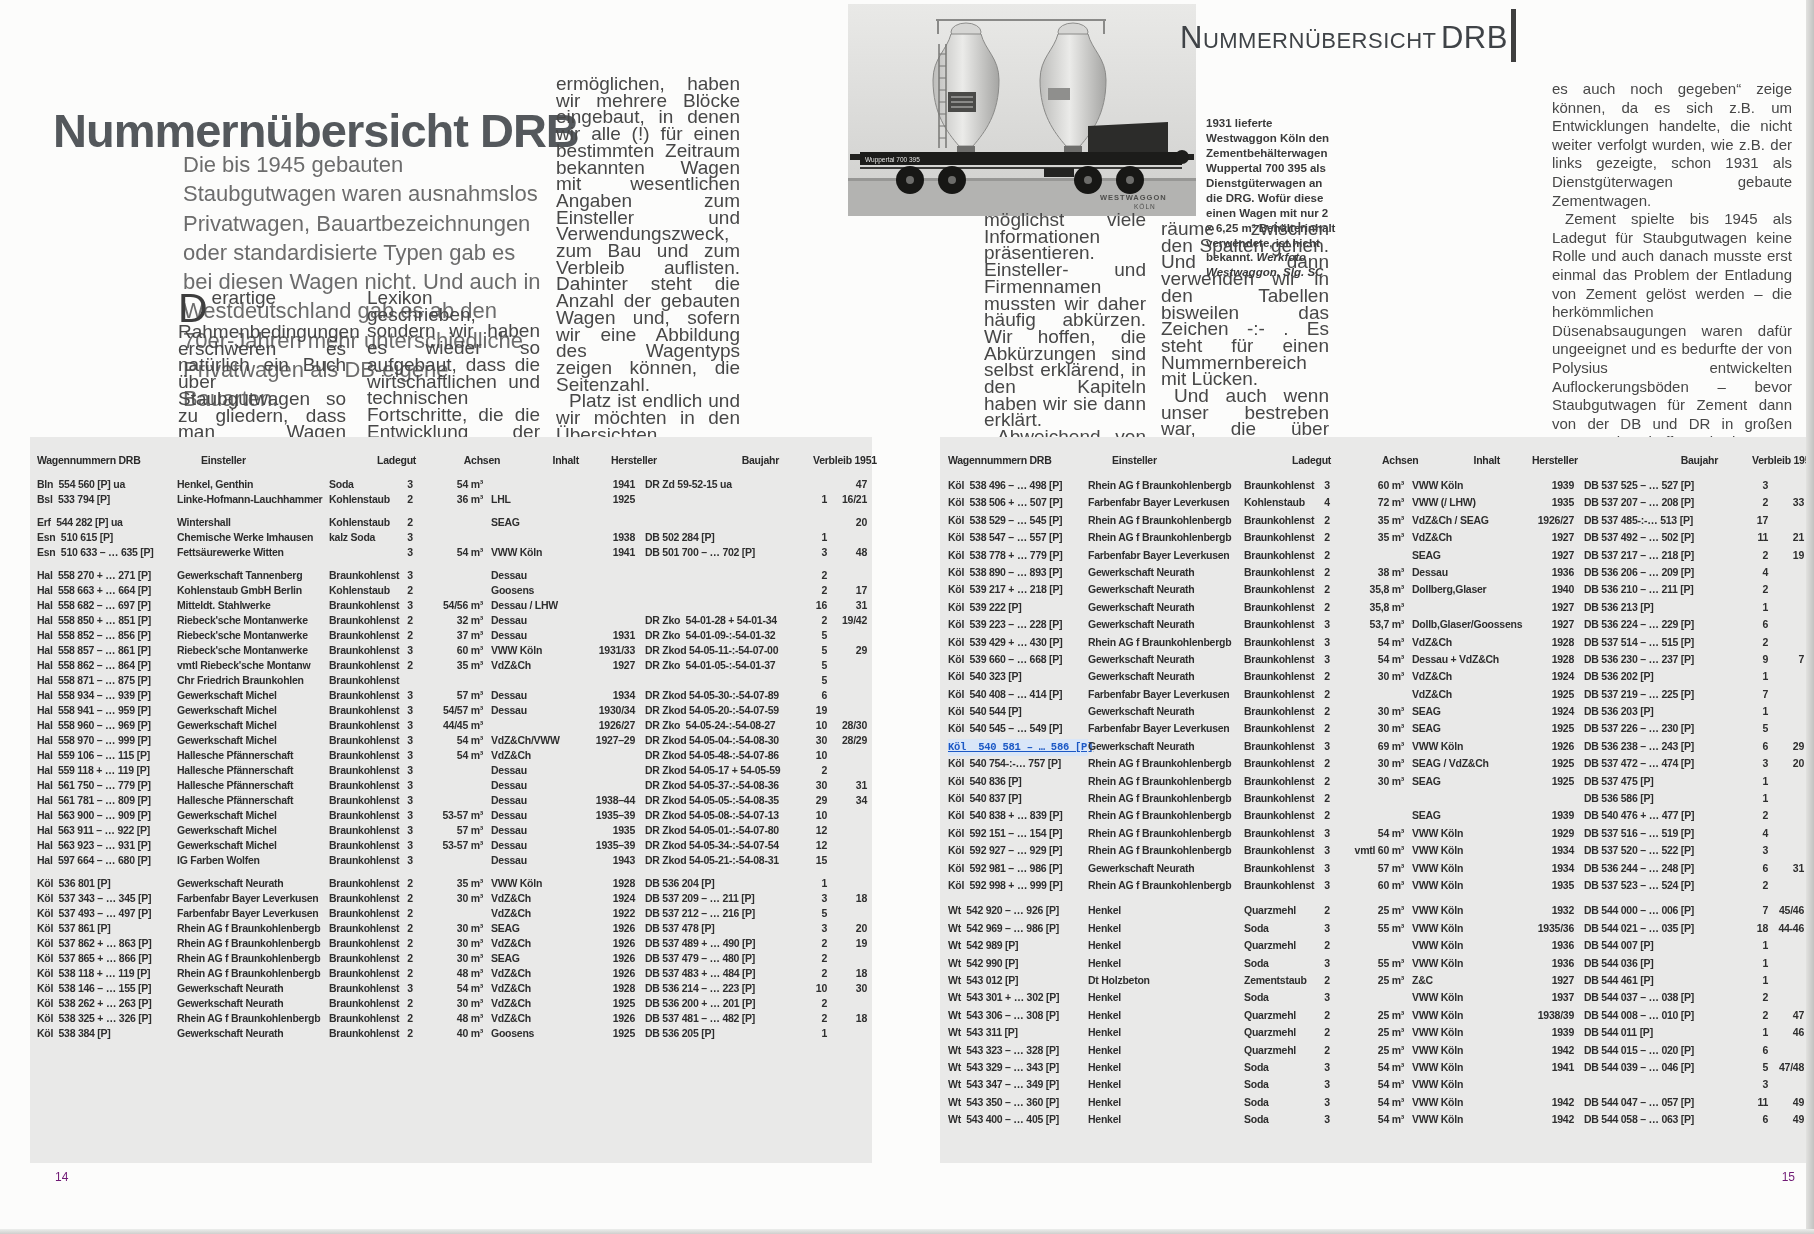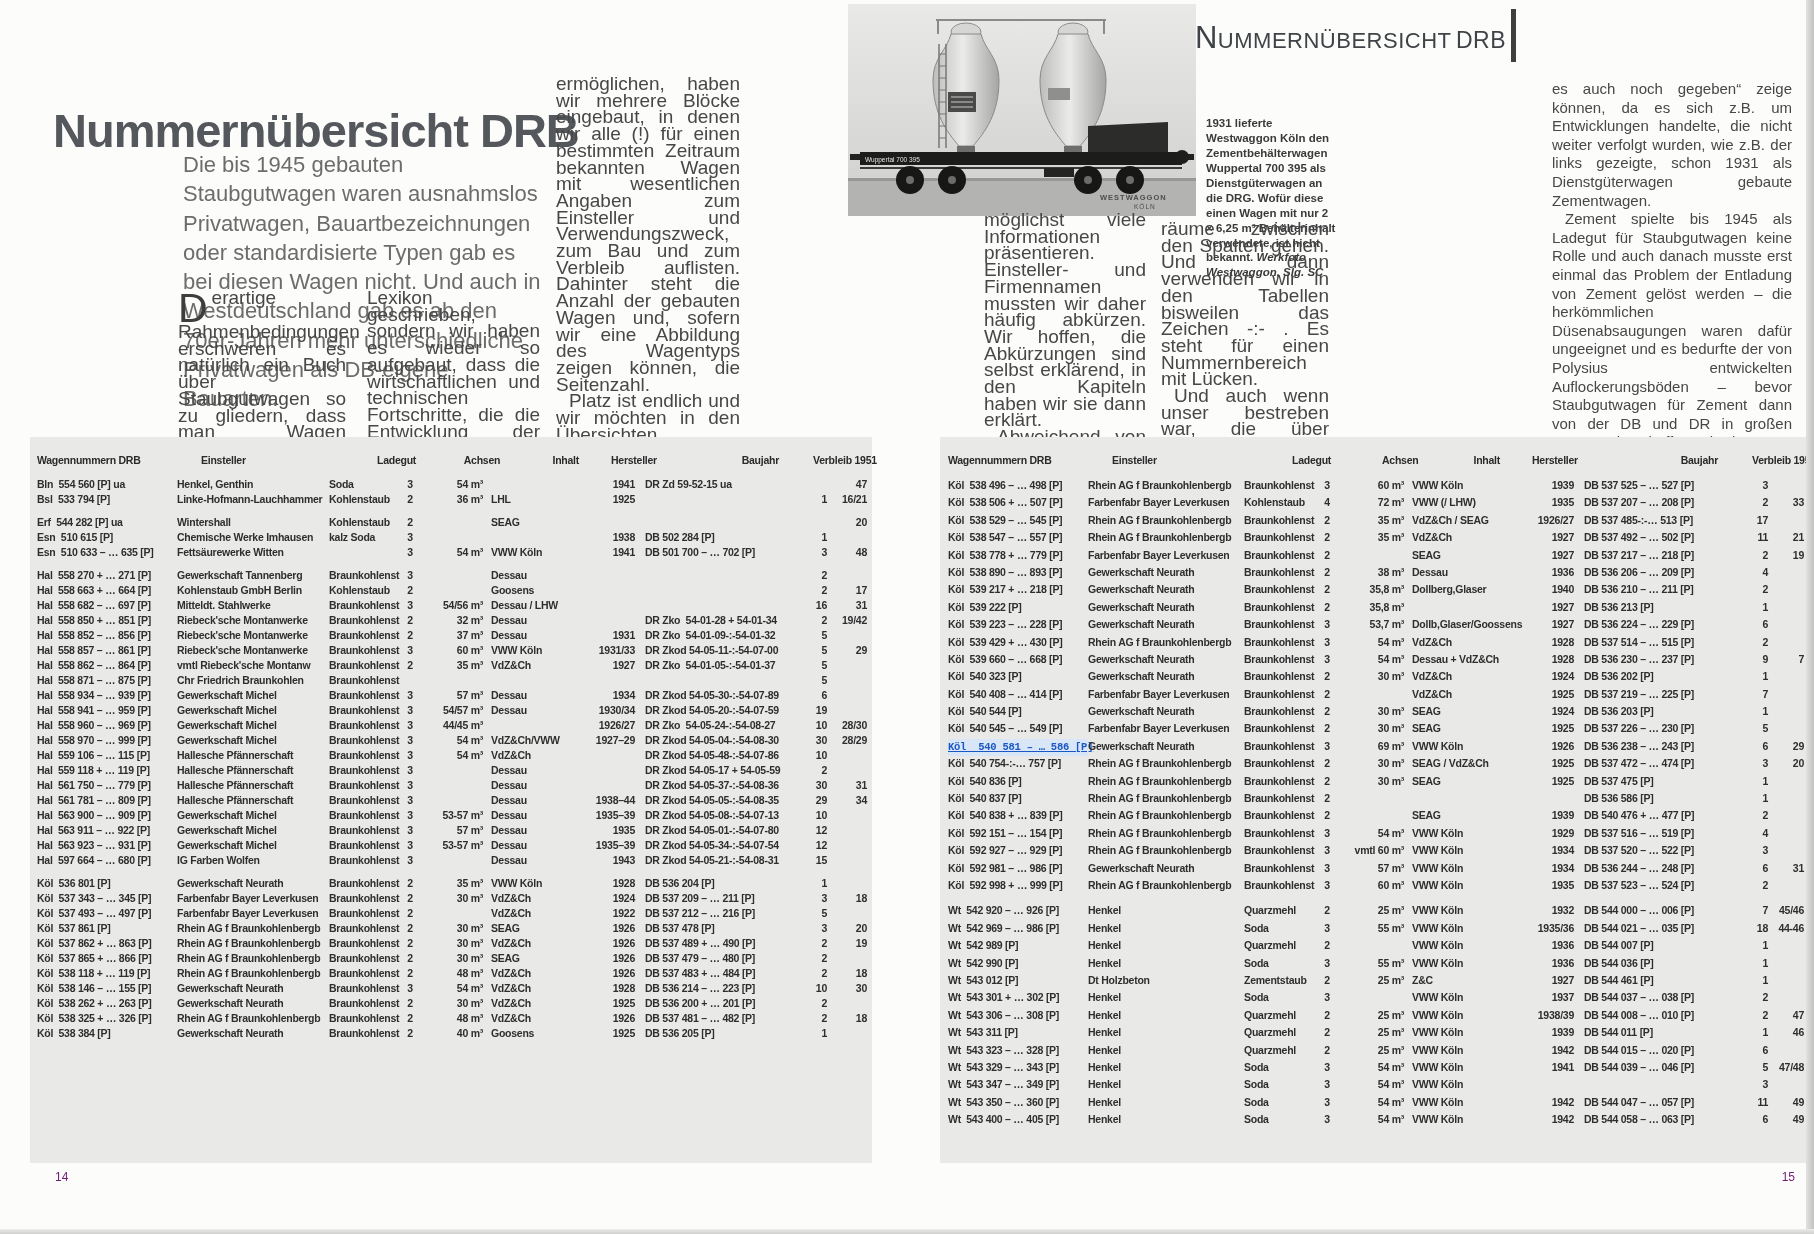--- a/index.html
+++ b/index.html
@@ -17,21 +17,21 @@
   #col2{left:367px;top:290px;width:173px;}
   #col3{left:556px;top:76px;width:184px;}
   #col1 p:first-child::first-letter{float:left;font-size:41px;line-height:32px;padding:2px 4px 0 0;color:#3d3d3d;font-weight:400;}
 
   
   .photo{left:848px;top:4px;width:276px;height:212px;}
   .caption{left:1206px;top:92px;width:132px;font-size:11.5px;line-height:1.3;font-weight:700;color:#3a3a3a;margin-top:24px;}
   .caption i{font-style:italic;}
   .runhead{left:1180px;top:20px;width:326px;text-align:right;color:#3f4347;white-space:nowrap;}
   .runhead .sc{font-variant:small-caps;font-size:31px;font-weight:400;letter-spacing:.5px;}
-  .runhead .big{font-size:23px;font-weight:400;letter-spacing:.5px;}
+  .runhead .big{font-size:31px;font-weight:400;letter-spacing:.5px;}
   .chapbar{left:1511px;top:9px;width:5px;height:53px;background:#3f3f3f;}
   #colA{left:984px;top:212px;width:162px;}
   #colB{left:1161px;top:221px;width:168px;}
   #colC{left:1552px;top:80px;width:240px;font-size:15px;line-height:18.6px;}
 
   
   .tbl{background:#e9e9e8;}
   .ltable{left:30px;top:437px;width:842px;height:726px;padding:13px 0 0 7px;box-sizing:border-box;}
   .rtable{left:940px;top:437px;width:866px;height:726px;padding:13px 0 0 8px;box-sizing:border-box;}
   .trow{display:flex;align-items:baseline;}

